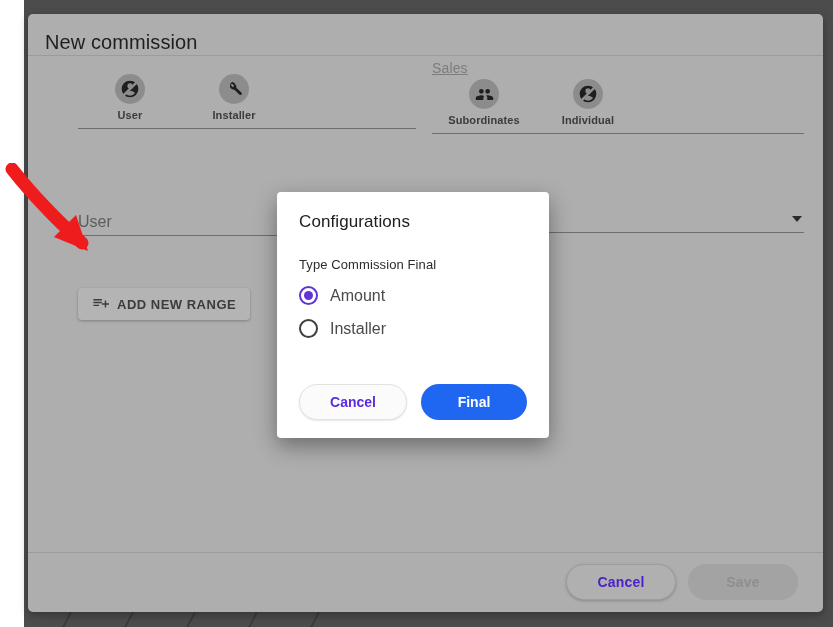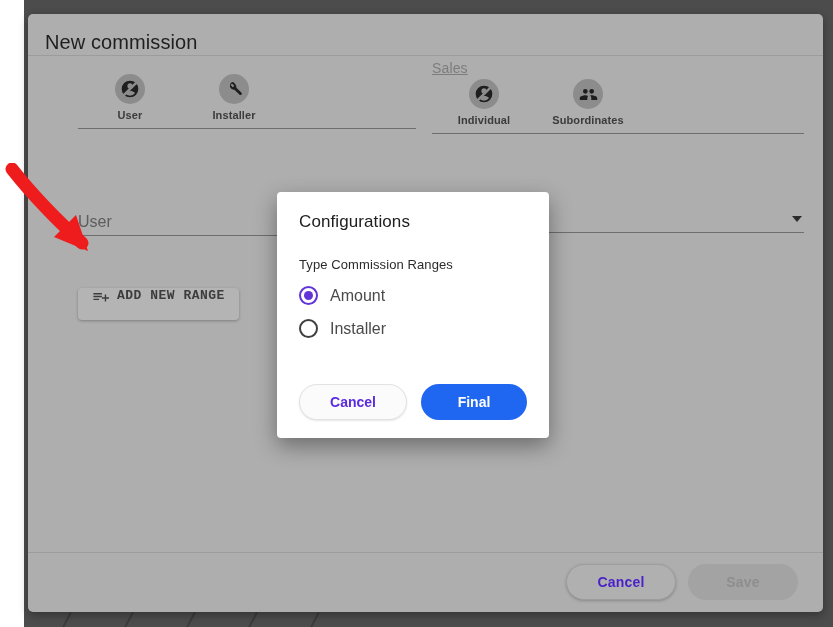--- a/index.html
+++ b/index.html
@@ -174,28 +174,28 @@
   }
 
   
   #add-range-btn {
     position: absolute;
     left: 50px;
     top: 232px;
     height: 32px;
     padding: 0 14px;
     display: flex;
-    align-items: flex-start;
+    align-items: center;
     gap: 8px;
     background: #b4b4b4;
     border: none;
     border-radius: 4px;
     box-shadow: 0 1px 3px rgba(0,0,0,.28);
     cursor: pointer;
-    font-family: Liberation Mono, monospace;
+    font-family: Liberation Sans, sans-serif;
   }
   #add-range-btn .btn-text {
     font-size: 13px;
     font-weight: bold;
     color: #3c3c3c;
     letter-spacing: .5px;
   }
 
   
   .pill {
@@ -375,35 +375,35 @@
         </div>
         <div class="group-underline"></div>
       </div>
 
       <div class="group" style="left:404px; top:4px; width:372px;">
         <div class="group-label">Sales</div>
         <div class="icon-row">
 
           <div class="icon-item">
             <div class="icon-circle">
+              <svg width="19" height="19" viewBox="0 0 24 24">
+                <path fill="#1e1e1e" d="M16 11a3 3 0 1 0 0-6 3 3 0 0 0 0 6zm-8 0a3 3 0 1 0 0-6 3 3 0 0 0 0 6zm0 2c-2.3 0-7 1.2-7 3.5V19h9.5v-2.5c0-1 .4-1.9 1.1-2.6A13 13 0 0 0 8 13zm8 0c-.6 0-1.3.1-2 .2 1 .8 1.5 1.7 1.5 2.8V19H23v-2.5c0-2.3-4.7-3.5-7-3.5z"></path>
+              </svg>
+            </div>
+            <div class="icon-label">Subordinates</div>
+          </div>
+
+          <div class="icon-item">
+            <div class="icon-circle">
               <svg width="20" height="20" viewBox="0 0 24 24">
                 <path fill="#1e1e1e" d="M12 2a10 10 0 1 0 0 20 10 10 0 0 0 0-20zm0 3.2a3.1 3.1 0 1 1 0 6.2 3.1 3.1 0 0 1 0-6.2zm0 14.9a7.6 7.6 0 0 1-5.9-2.9c.1-1.9 4-2.9 5.9-2.9s5.8 1 5.9 2.9a7.6 7.6 0 0 1-5.9 2.9z"></path>
                 <path fill="#8c8c8c" d="M3.2 18.6 18.6 3.2l2.2 2.2L5.4 20.8z"></path>
               </svg>
             </div>
             <div class="icon-label">Individual</div>
-          </div>
-
-          <div class="icon-item">
-            <div class="icon-circle">
-              <svg width="19" height="19" viewBox="0 0 24 24">
-                <path fill="#1e1e1e" d="M16 11a3 3 0 1 0 0-6 3 3 0 0 0 0 6zm-8 0a3 3 0 1 0 0-6 3 3 0 0 0 0 6zm0 2c-2.3 0-7 1.2-7 3.5V19h9.5v-2.5c0-1 .4-1.9 1.1-2.6A13 13 0 0 0 8 13zm8 0c-.6 0-1.3.1-2 .2 1 .8 1.5 1.7 1.5 2.8V19H23v-2.5c0-2.3-4.7-3.5-7-3.5z"></path>
-              </svg>
-            </div>
-            <div class="icon-label">Subordinates</div>
           </div>
 
         </div>
         <div class="group-underline"></div>
       </div>
 
       <div class="field" style="left:50px; top:152px; width:338px;">
         <div class="field-row">
           <div class="field-value placeholder">User</div>
         </div>
@@ -432,21 +432,21 @@
 
     <div id="card-footer">
       <div class="pill" id="footer-cancel">Cancel</div>
       <div class="pill" id="footer-save">Save</div>
     </div>
 
   </div>
 
   <div id="config-dialog">
     <div id="config-title">Configurations</div>
-    <div id="config-subtitle">Type Commission Ranges</div>
+    <div id="config-subtitle">Type Commission Final</div>
 
     <div class="radio-row">
       <span class="radio checked"></span>
       <span class="radio-label">Amount</span>
     </div>
 
     <div class="radio-row">
       <span class="radio"></span>
       <span class="radio-label">Installer</span>
     </div>

